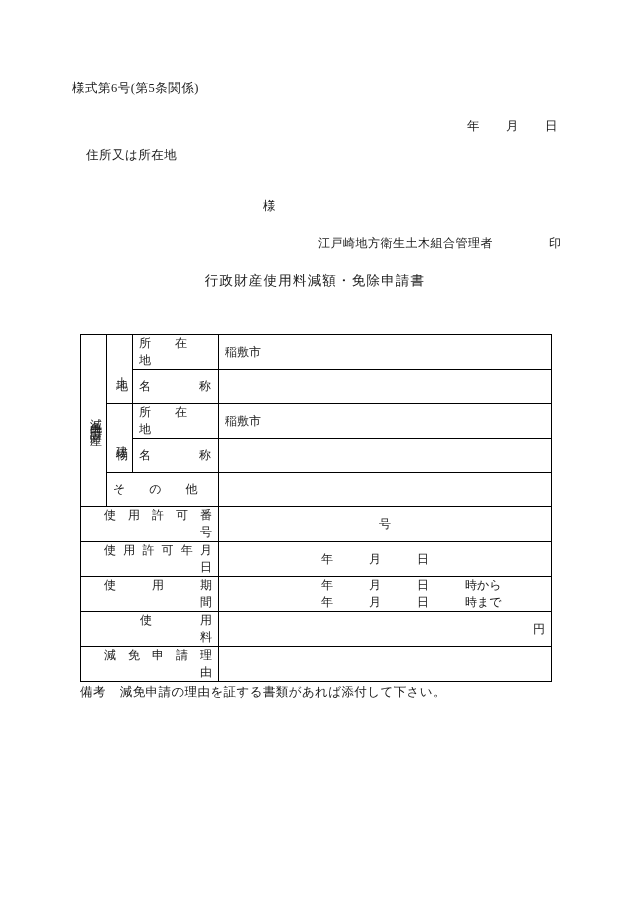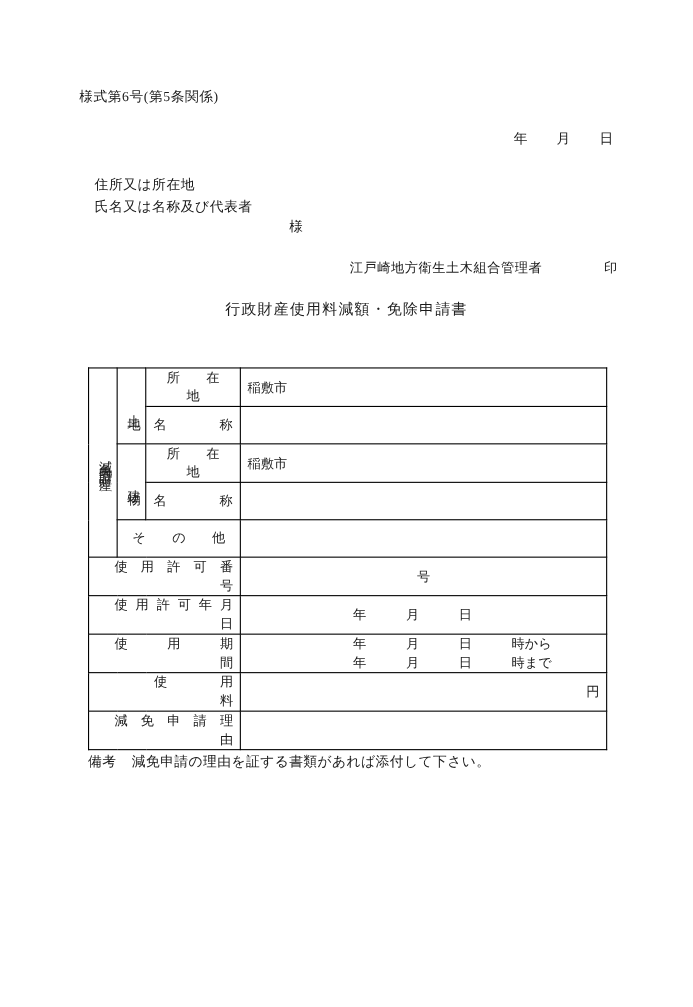--- a/index.html
+++ b/index.html
@@ -35,21 +35,21 @@
     font-size: 12.5px;
     letter-spacing: 0.5px;
   }
   .date-line span.gap {
     display: inline-block;
     width: 26px;
   }
   .addr-block {
     position: absolute;
     left: 86px;
-    top: 158px;
+    top: 145px;
     font-size: 12.5px;
     line-height: 20px;
     letter-spacing: 0.5px;
     font-family: Liberation Serif, serif;
   }
   .sama {
     position: absolute;
     left: 263px;
     top: 198px;
     font-size: 12.5px;
@@ -116,21 +116,21 @@
     padding: 0;
   }
   td.lbl2 .vtext {
     writing-mode: vertical-rl;
     display: inline-block;
     letter-spacing: 3px;
     font-size: 12px;
   }
   td.lbl {
     width: 86px;
-    text-align: center;
+    text-align: left;
     padding: 0 4px;
   }
   td.val {
     text-align: left;
   }
   td.wide-lbl {
     width: 138px;
     text-align: right;
     padding: 0 4px;
     font-family: Liberation Mono, monospace;
@@ -155,21 +155,20 @@
 <div class="page">
 
   <div class="form-number">様式第6号(第5条関係)</div>
 
   <div class="date-line">
     <span>年</span><span class="gap"></span><span>月</span><span class="gap"></span><span>日</span>
   </div>
 
   <div class="addr-block">
     <div>住所又は所在地</div>
-    <div>氏名又は名称及び代表者</div>
   </div>
 
   <div class="sama">様</div>
 
   <div class="issuer">
     <span>江戸崎地方衛生土木組合管理者</span><span class="seal">印</span>
   </div>
 
   <div class="doc-title">行政財産使用料減額・免除申請書</div>
 

